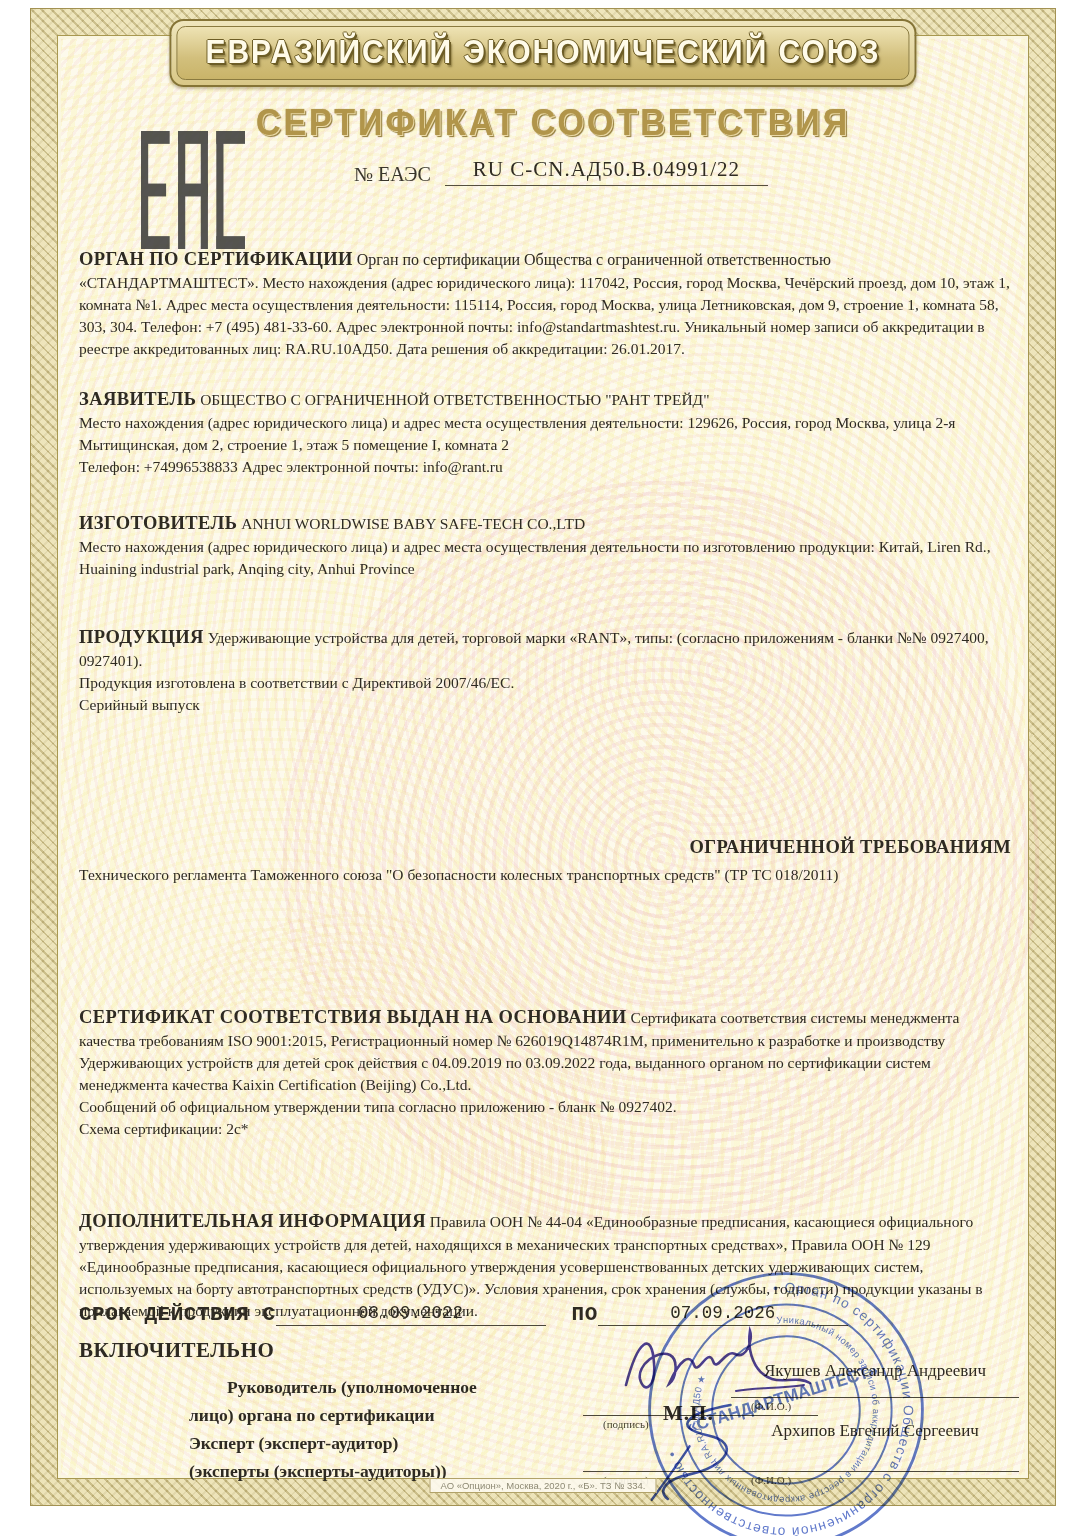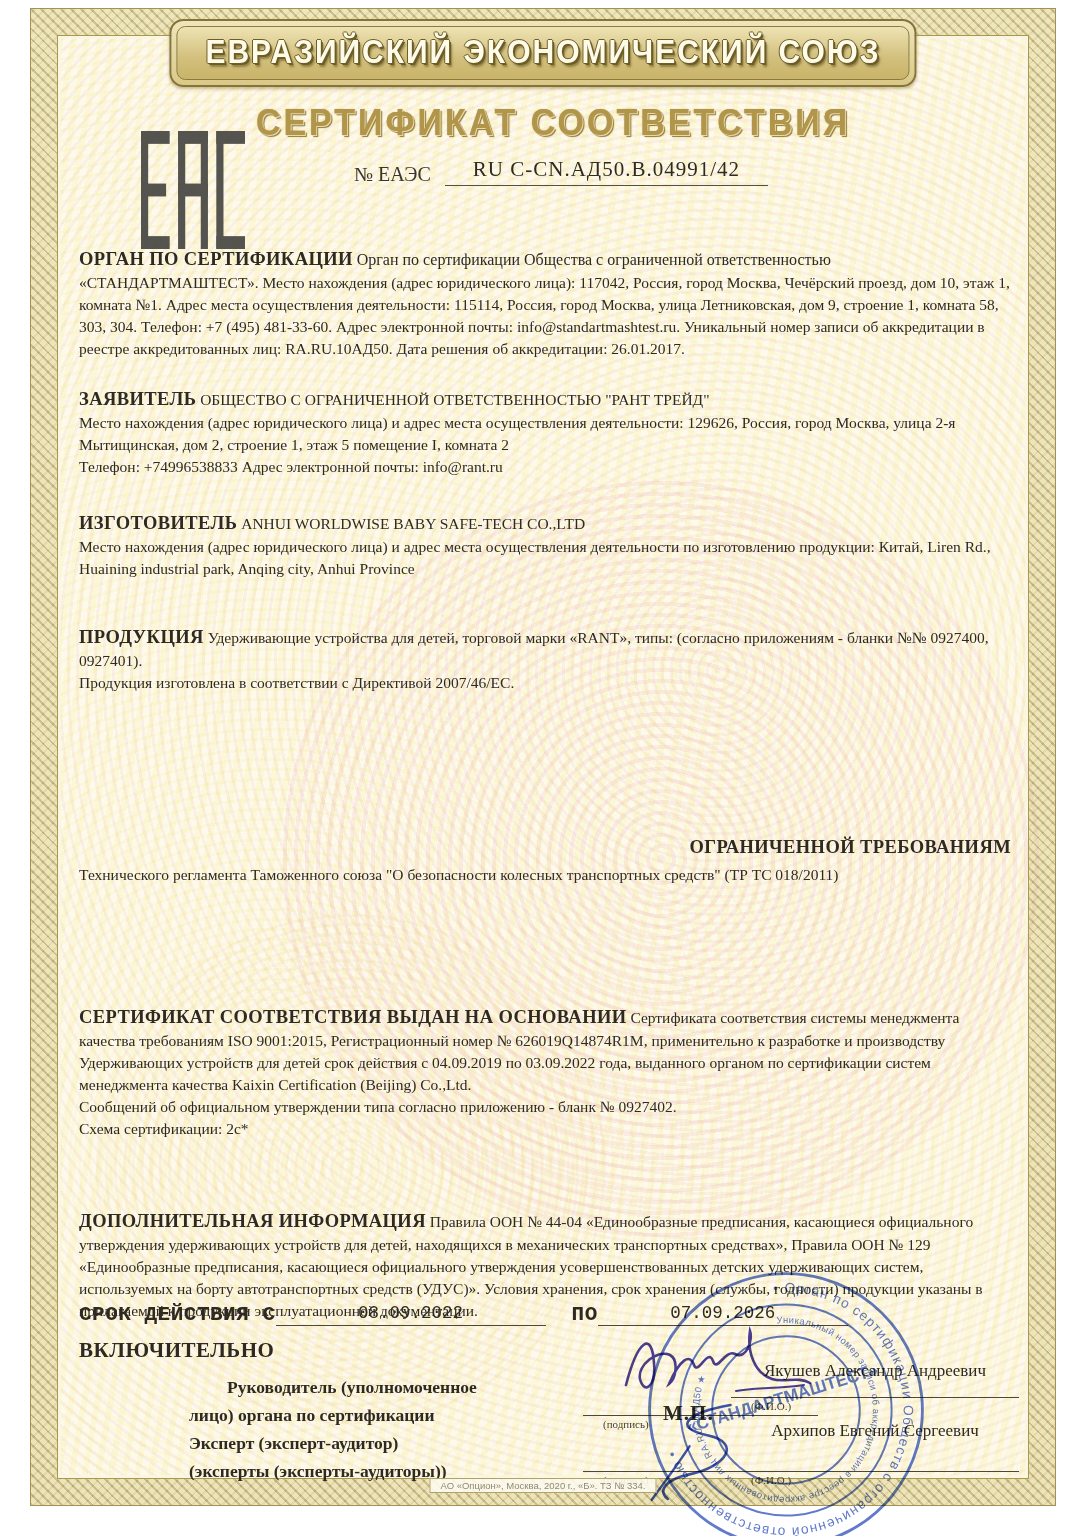--- a/index.html
+++ b/index.html
@@ -111,21 +111,21 @@
             <rect x="126" y="0" width="48" height="12"></rect>
           <rect x="126" y="98" width="48" height="12"></rect>
         </g>
       </svg>
     </div>
 
     <div class="doc-title">СЕРТИФИКАТ СООТВЕТСТВИЯ</div>
 
     <div class="numline">
       <span class="numlabel">№ ЕАЭС</span>
-      <span class="numvalue">RU C-CN.АД50.В.04991/42</span>
+      <span class="numvalue">RU C-CN.АД50.В.04991/22</span>
     </div>
 
 
     <div class="section" style="top:237px;">
       <span class="sec-h">ОРГАН ПО СЕРТИФИКАЦИИ</span>
       <span class="sec-lead">Орган по сертификации Общества с ограниченной ответственностью</span>
       <span>«СТАНДАРТМАШТЕСТ». Место нахождения (адрес юридического лица): 117042, Россия, город Москва, Чечёрский проезд, дом 10, этаж 1, комната №1. Адрес места осуществления деятельности: 115114, Россия, город Москва, улица Летниковская, дом 9, строение 1, комната 58, 303, 304.  Телефон: +7 (495) 481-33-60. Адрес электронной почты: info@standartmashtest.ru. Уникальный номер записи об аккредитации в реестре аккредитованных лиц: RA.RU.10АД50. Дата решения об аккредитации: 26.01.2017.</span>
     </div>
 
     <div class="section" style="top:377px;">
@@ -138,20 +138,21 @@
     <div class="section" style="top:501px;">
       <span class="sec-h">ИЗГОТОВИТЕЛЬ</span>
       <span class="caps">ANHUI WORLDWISE BABY SAFE-TECH CO.,LTD</span>
       <span class="blk">Место нахождения (адрес юридического лица) и адрес места осуществления деятельности по изготовлению продукции: Китай, Liren Rd., Huaining industrial park, Anqing city, Anhui Province</span>
     </div>
 
     <div class="section" style="top:615px;">
       <span class="sec-h">ПРОДУКЦИЯ</span>
       <span>Удерживающие устройства для детей, торговой марки «RANT», типы: (согласно приложениям - бланки №№ 0927400, 0927401).</span>
       <span class="blk">Продукция изготовлена в соответствии с Директивой 2007/46/ЕС.</span>
+      <span class="blk">Серийный выпуск</span>
     </div>
 
 
     <div class="section" style="top:825px;">
       <span class="sec-h blk">ОГРАНИЧЕННОЙ ТРЕБОВАНИЯМ</span>
       <span class="blk" style="margin-top:4px;">Технического регламента Таможенного союза "О безопасности колесных транспортных средств" (ТР ТС 018/2011)</span>
     </div>
 
     <div class="section" style="top:995px;">
       <span class="sec-h">СЕРТИФИКАТ СООТВЕТСТВИЯ  ВЫДАН НА ОСНОВАНИИ</span>

